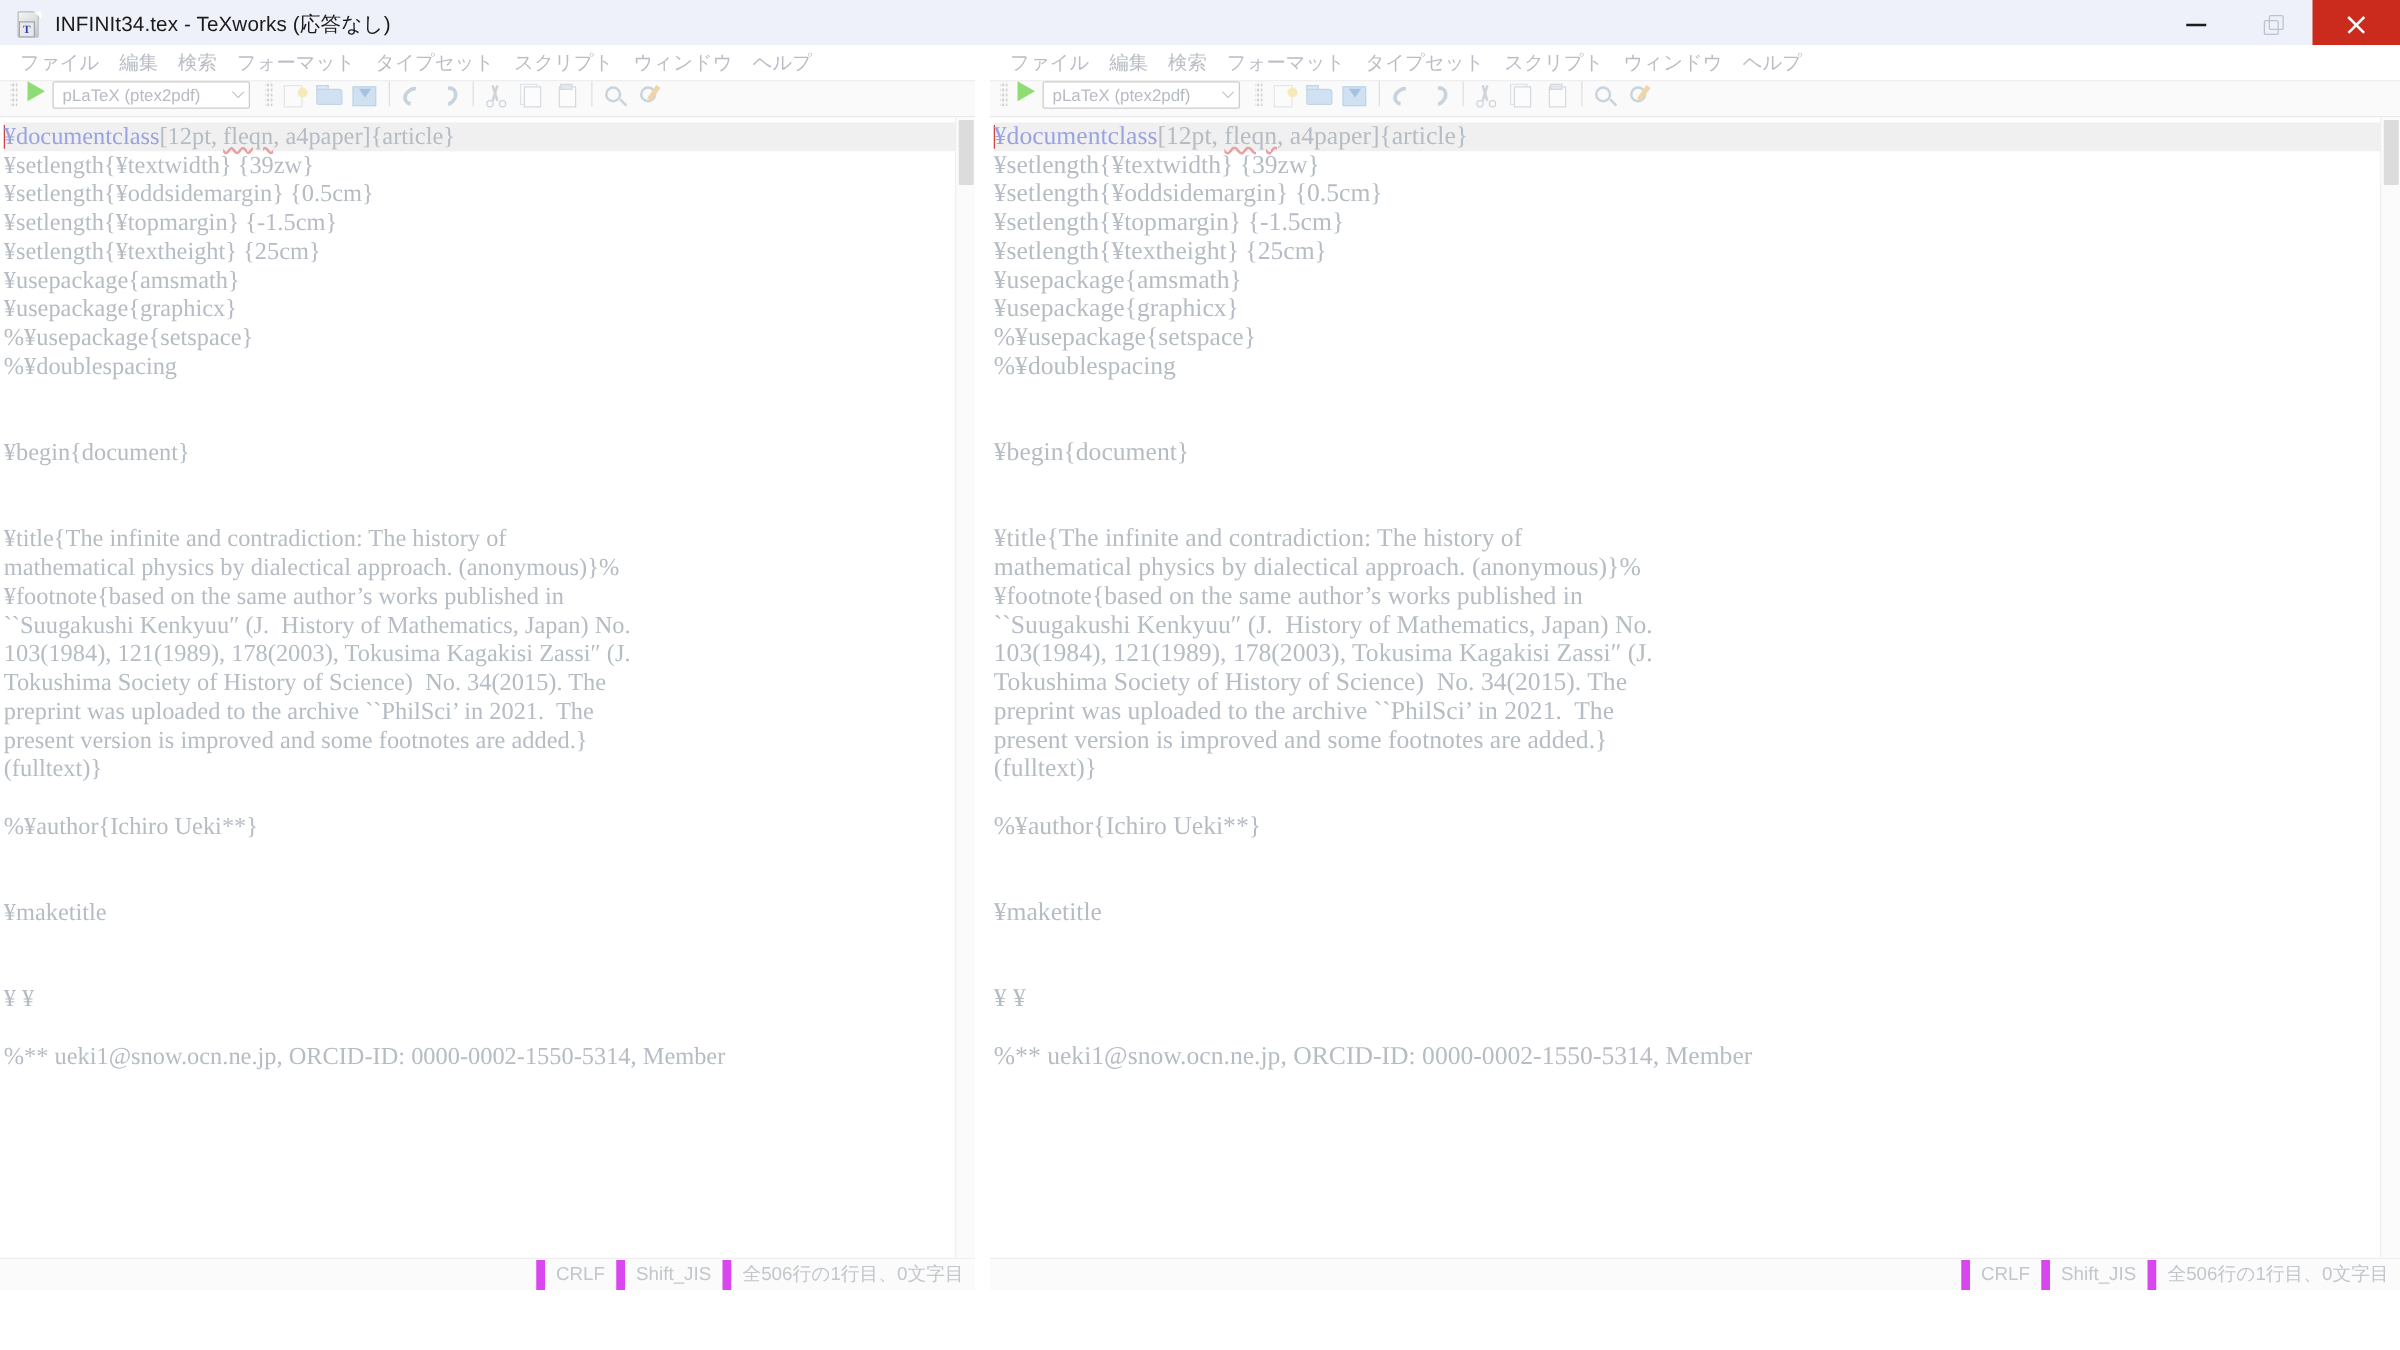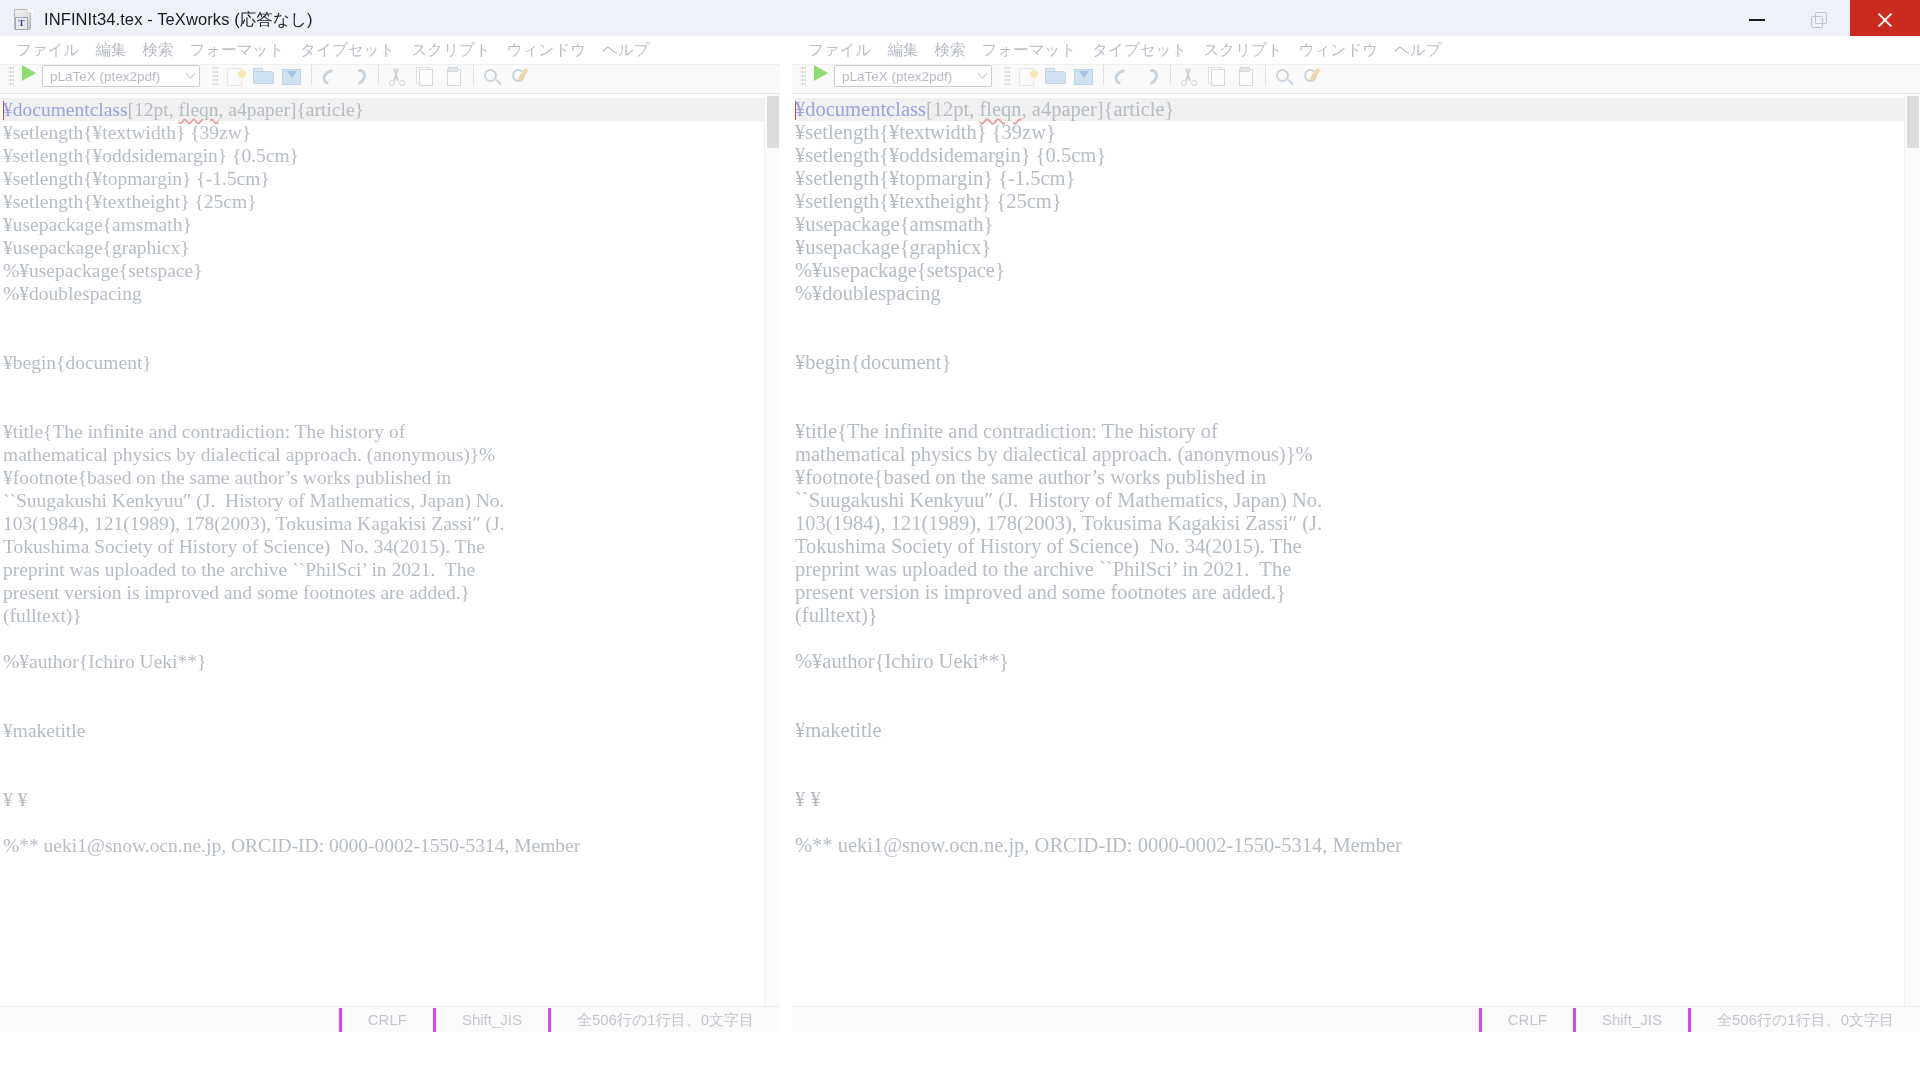--- a/index.html
+++ b/index.html
@@ -180,21 +180,21 @@
     position: absolute; left: 2px; top: 2px; width: 12px; height: 52px;
     background: #dcdcdc; border-radius: 1px;
   }
 
   
   .statusbar {
     height: 26px; background: #fbfbfb; border-top: 1px solid #ebebeb;
     display: flex; align-items: center; justify-content: flex-end;
     font-size: 15px; color: #c2c6cd; overflow: hidden;
   }
-  .st-cell { padding: 0 26px; border-left: 3px solid #d946ef; white-space: nowrap; line-height: 24px; }
+  .st-cell { padding: 0 9px; border-left: 7px solid #d946ef; white-space: nowrap; line-height: 24px; }
   .st-spacer { flex: 1 1 auto; }
   .pane-left .statusbar { padding-right: 0; }
 
   .pane-divider {
     position: absolute; left: 780px; top: 36px; width: 12px; height: 1044px;
     background: #ffffff;
   }
 </style>
 </head>
 <body>

